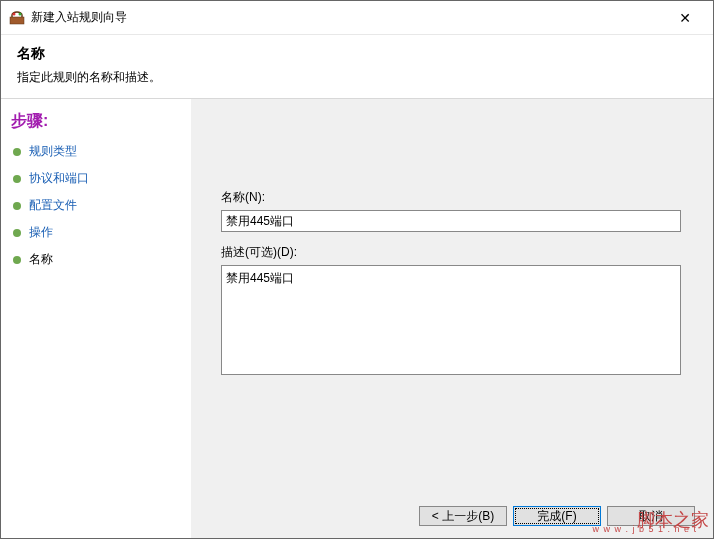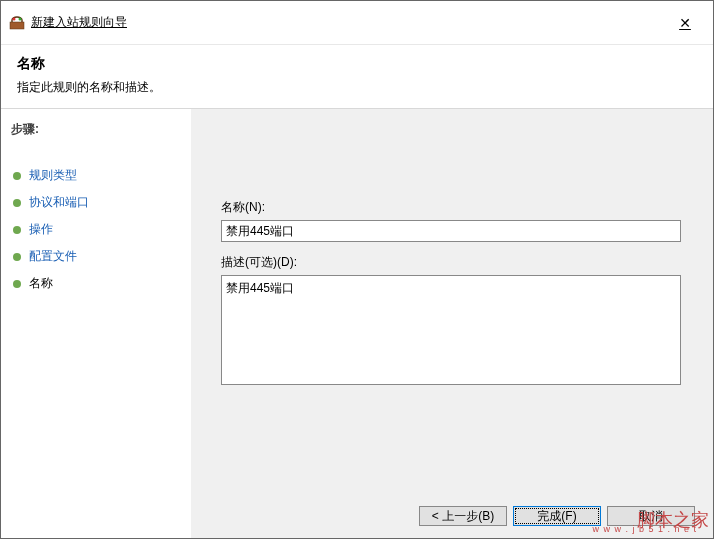--- a/index.html
+++ b/index.html
@@ -1,27 +1,27 @@
 <!DOCTYPE html>
 <html><head>
 <meta charset="utf-8">
 <style>
   * { box-sizing: border-box; margin: 0; padding: 0; }
   body { font-family: "Microsoft YaHei", "SimSun", Tahoma, sans-serif; font-size: 12px; background: #fff; }
   .dialog { width: 714px; height: 539px; border: 1px solid #666; position: relative; background: #fff; display: flex; flex-direction: column; }
-  .titlebar { height: 44px; background: #fff; border-bottom: 1px solid #e8e8e8; display: flex; align-items: center; padding: 0 8px; text-decoration: underline; }
+  .titlebar { height: 34px; background: #fff; border-bottom: 1px solid #e8e8e8; display: flex; align-items: center; padding: 0 8px; }
   .title-icon { width: 16px; height: 16px; margin-right: 6px; display: inline-flex; align-items: center; justify-content: center; }
   .title-text { flex: 1; font-size: 12px; color: #000; }
   .close-btn { width: 40px; height: 100%; display: flex; align-items: center; justify-content: center; font-size: 14px; font-family: Arial; cursor: default; }
   .header-area { padding: 10px 16px 12px 16px; border-bottom: 1px solid #d8d8d8; background: #fff; }
   .header-title { font-size: 14px; font-weight: bold; color: #000; margin-bottom: 6px; }
   .header-sub { font-size: 12px; color: #000; }
   .main-row { flex: 1; display: flex; }
   .sidebar { width: 190px; background: #fff; padding: 12px 10px; }
-  .steps-label { font-weight: bold; font-size: 12px; margin-bottom: 24px; color: #404040; }
+  .steps-label { font-weight: bold; font-size: 16px; margin-bottom: 6px; color: #a21caf; }
   .step-item { display: flex; align-items: center; padding: 5px 2px; cursor: default; font-family: Liberation Serif, serif; }
   .bullet { width: 8px; height: 8px; border-radius: 50%; background: #6fa84f; margin-right: 8px; flex-shrink: 0; }
   .step-link { color: #1a5fb4; font-size: 12px; }
   .step-current { color: #000; }
   .content { flex: 1; background: #f0f0f0; padding: 90px 30px 20px 30px; position: relative; }
   .field-label { font-size: 12px; color: #000; margin-bottom: 4px; }
   .text-input { width: 460px; height: 22px; border: 1px solid #888; padding: 2px 4px; font-size: 12px; font-family: inherit; background: #fff; }
   .textarea-input { width: 460px; height: 110px; border: 1px solid #888; padding: 4px; font-size: 12px; font-family: inherit; background: #fff; resize: none; }
   .field-group { margin-bottom: 12px; }
   .button-bar { position: absolute; bottom: 12px; right: 18px; display: flex; gap: 6px; }
@@ -62,25 +62,25 @@
       <div class="step-item">
         <span class="bullet"></span>
         <span class="step-link">规则类型</span>
       </div>
       <div class="step-item">
         <span class="bullet"></span>
         <span class="step-link">协议和端口</span>
       </div>
       <div class="step-item">
         <span class="bullet"></span>
-        <span class="step-link">操作</span>
+        <span class="step-link">配置文件</span>
       </div>
       <div class="step-item">
         <span class="bullet"></span>
-        <span class="step-link">配置文件</span>
+        <span class="step-link">操作</span>
       </div>
       <div class="step-item">
         <span class="bullet"></span>
         <span class="step-current">名称</span>
       </div>
     </div>
 
     <div class="content">
 
       <div class="field-group">

